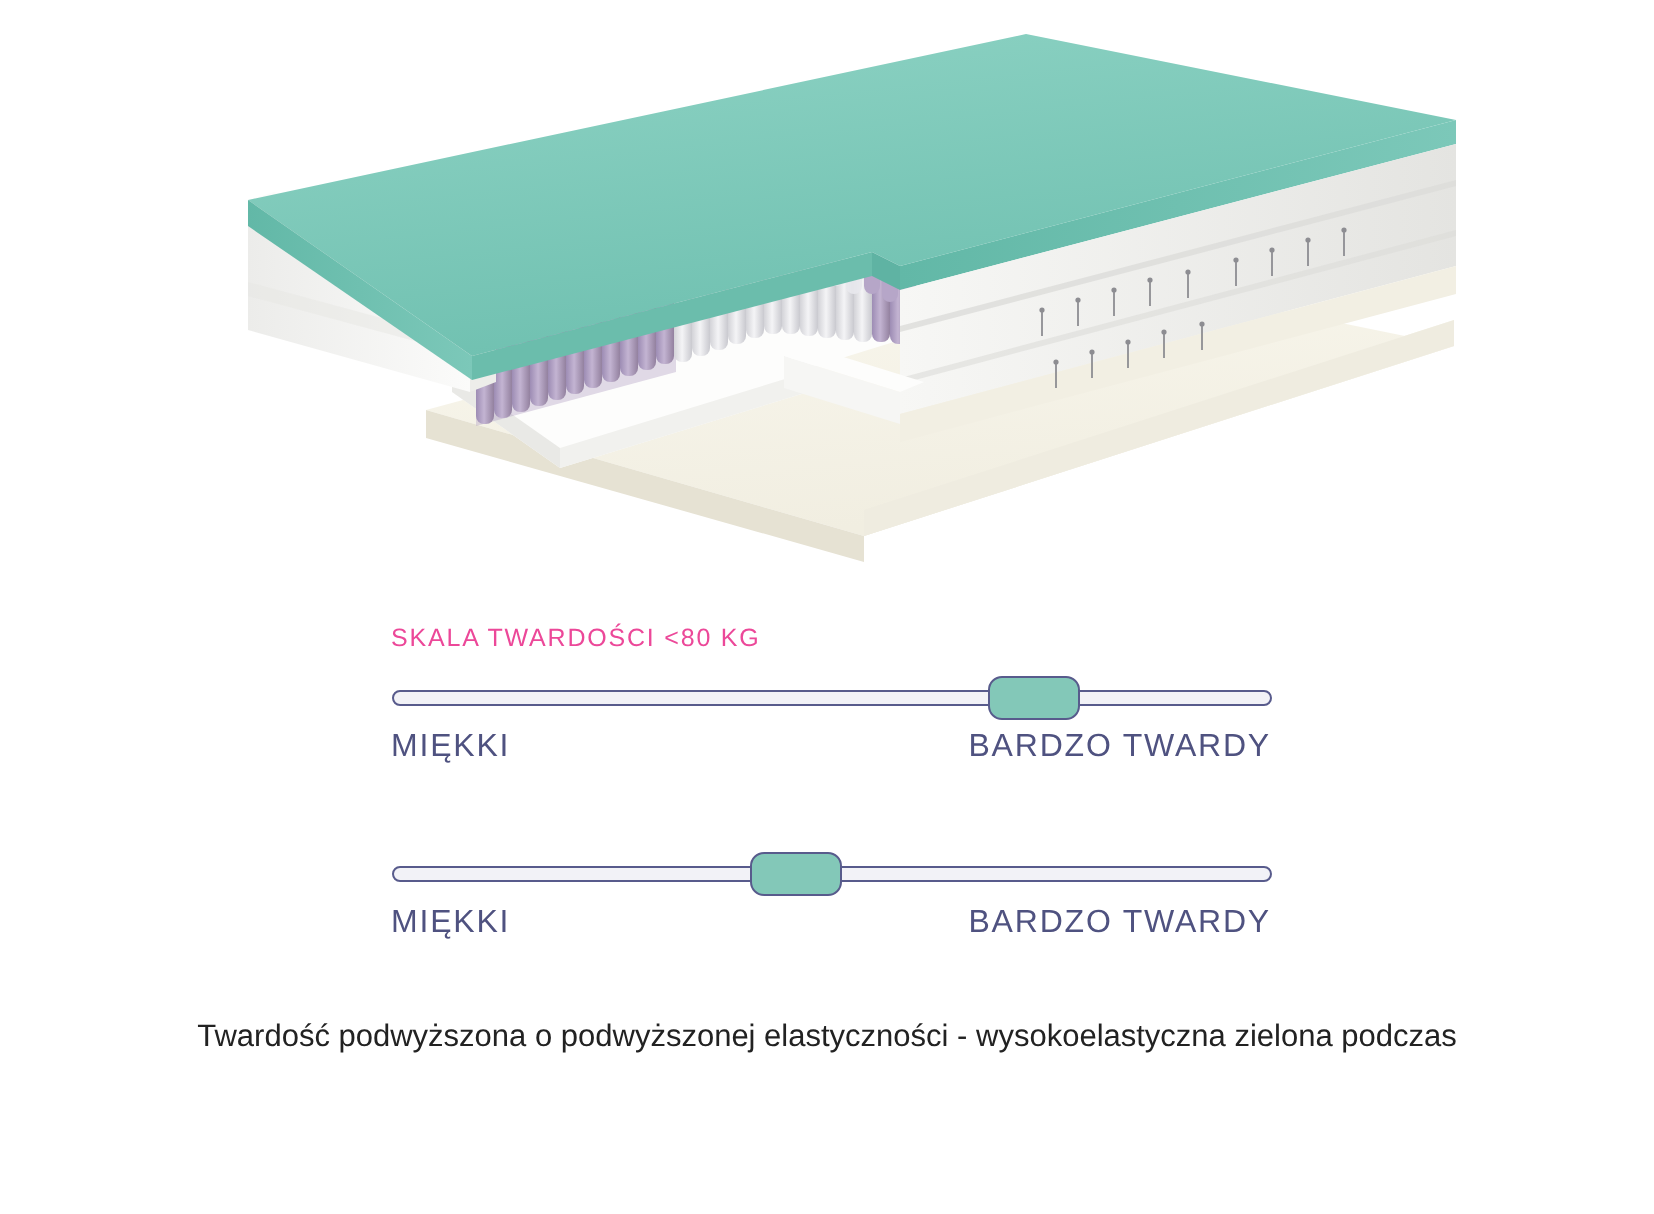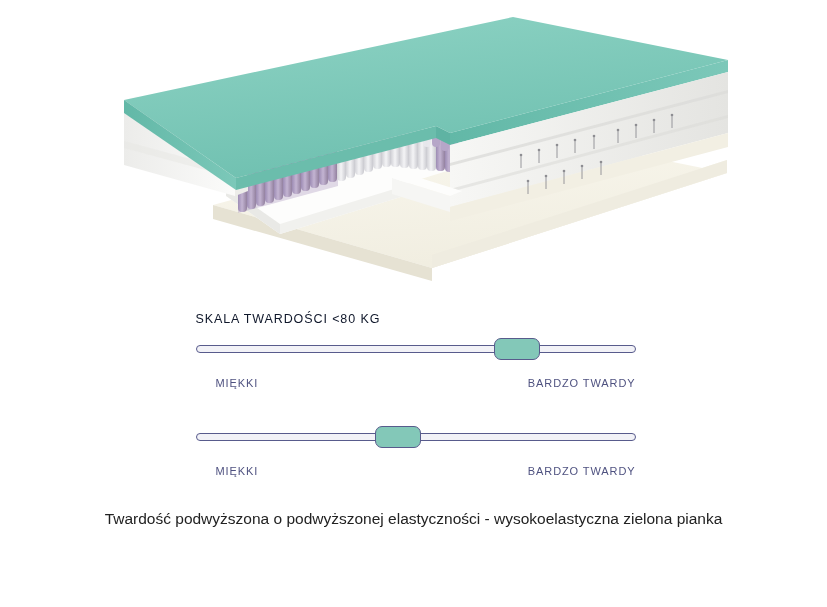--- a/index.html
+++ b/index.html
@@ -43,21 +43,21 @@
     width: 460px;
     margin: 0 auto;
     height: 88px;
   }
   .scale-title {
     position: absolute;
     left: 12px;
     top: 7px;
     font-size: 12.5px;
     letter-spacing: 0.9px;
-    color: #0f172a;
+    color: #ec4899;
     white-space: nowrap;
   }
   .scale-track-wrap {
     position: absolute;
     left: 12px;
     top: 36px;
     width: 440px;
     height: 16px;
   }
   .scale-track {
@@ -84,26 +84,25 @@
   }
   .scale-ends {
     position: absolute;
     left: 12px;
     top: 60px;
     width: 440px;
     height: 18px;
   }
   .scale-end-left, .scale-end-right {
     position: absolute;
-    top: 12px;
-    font-size: 11px;
+    top: 0;
+    font-size: 16px;
     letter-spacing: 0.9px;
     color: #4f5280;
     white-space: nowrap;
-    margin-left: 20px;
   }
   .scale-end-left { left: 0; }
   .scale-end-right { right: 0; }
 
   
   #caption {
     position: absolute;
     left: 0;
     top: 500px;
     width: 827px;
@@ -327,14 +326,14 @@
     </div>
     <div class="scale-ends">
       <span class="scale-end-left">MIĘKKI</span>
       <span class="scale-end-right">BARDZO TWARDY</span>
     </div>
   </div>
 
 </div>
 
 <div id="caption">
-  <span class="caption-line">Twardość podwyższona o podwyższonej elastyczności - wysokoelastyczna zielona pianka</span>
+  <span class="caption-line">Twardość podwyższona o podwyższonej elastyczności - wysokoelastyczna zielona podczas</span>
 </div>
 
 </body></html>

